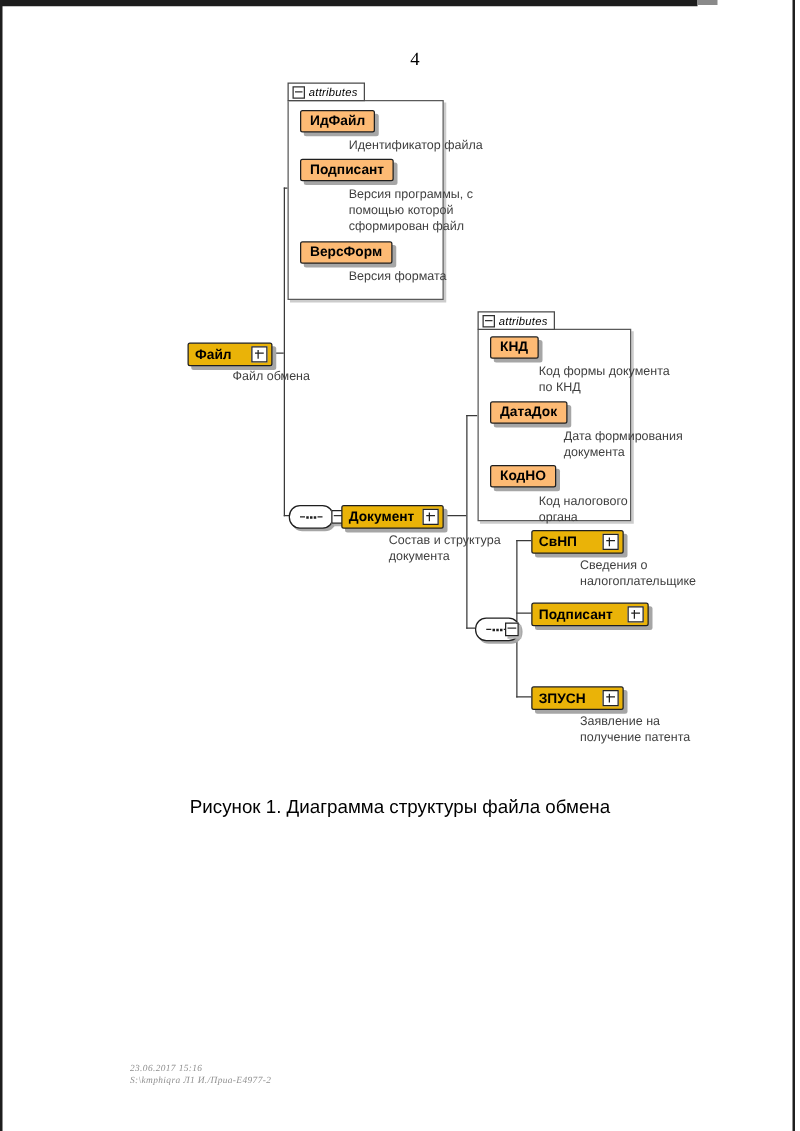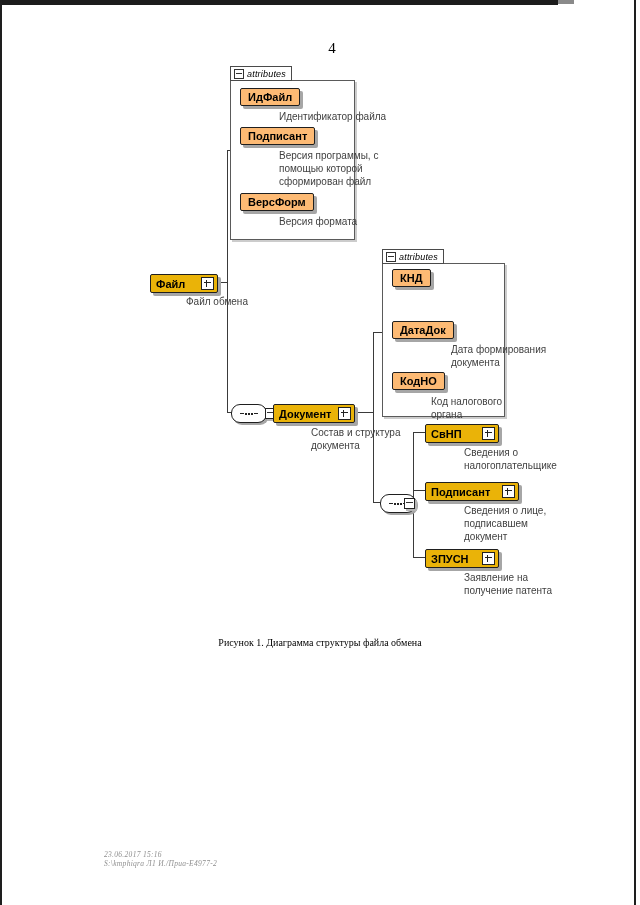--- a/index.html
+++ b/index.html
@@ -51,21 +51,21 @@
     justify-content:center;gap:1px;z-index:2;}
   .seq .dash{width:4px;height:1px;background:#222;}
   .seq .dot{width:2px;height:2px;background:#222;}
 
   
   .cbox{position:absolute;width:9px;height:9px;border:1px solid #222;background:#fff;
     box-shadow:2px 2px 0 #b5b5b5;z-index:2;}
   .cbox::before{content:"";position:absolute;left:1px;right:1px;top:3px;height:1px;background:#333;}
 
   .caption{position:absolute;left:0;top:637px;width:640px;text-align:center;
-    font-family:Liberation Serif, serif;font-size:10px;}
+    font-family:Liberation Sans, sans-serif;font-size:15px;}
 
   .footer{position:absolute;left:104px;top:850px;font-family:Liberation Serif, serif;
     font-style:italic;font-size:7.5px;line-height:9px;color:#8f8f8f;letter-spacing:0.3px;}
 </style>
 </head>
 <body>
 
 <div class="page">
 
   <i class="scan-top"></i>
@@ -105,20 +105,21 @@
     <span class="plus"></span>
   </div>
   <div class="annot" style="left:149px;top:295px;width:90px">Файл обмена</div>
 
   <div class="abigbox" style="left:382px;top:263px;width:121px;height:152px"></div>
   <div class="atab" style="left:382px;top:249px">
     <span class="minusbox"></span>
     <span class="atab-label">attributes</span>
   </div>
   <div class="abox" style="left:392px;top:269px">КНД</div>
+  <div class="annot" style="left:394px;top:291px;width:105px">Код формы документа по КНД</div>
   <div class="abox" style="left:392px;top:321px">ДатаДок</div>
   <div class="annot" style="left:414px;top:343px;width:100px">Дата формирования документа</div>
   <div class="abox" style="left:392px;top:372px">КодНО</div>
   <div class="annot" style="left:394px;top:395px;width:92px">Код налогового органа</div>
 
   <div class="seq" style="left:231px;top:404px">
     <i class="dash"></i>
     <i class="dot"></i>
     <i class="dot"></i>
     <i class="dot"></i>
@@ -144,21 +145,20 @@
   <div class="ebox" style="left:425px;top:424px;width:64px">
     <span class="elabel">СвНП</span>
     <span class="plus"></span>
   </div>
   <div class="annot" style="left:427px;top:446px;width:98px">Сведения о налогоплательщике</div>
 
   <div class="ebox" style="left:425px;top:482px;width:84px">
     <span class="elabel">Подписант</span>
     <span class="plus"></span>
   </div>
-  <div class="annot" style="left:427px;top:504px;width:88px">Сведения о лице, подписавшем документ</div>
 
   <div class="ebox" style="left:425px;top:549px;width:64px">
     <span class="elabel">ЗПУСН</span>
     <span class="plus"></span>
   </div>
   <div class="annot" style="left:427px;top:571px;width:95px">Заявление на получение патента</div>
 
   <div class="caption">Рисунок 1. Диаграмма структуры файла обмена</div>
 
   <div class="footer">

